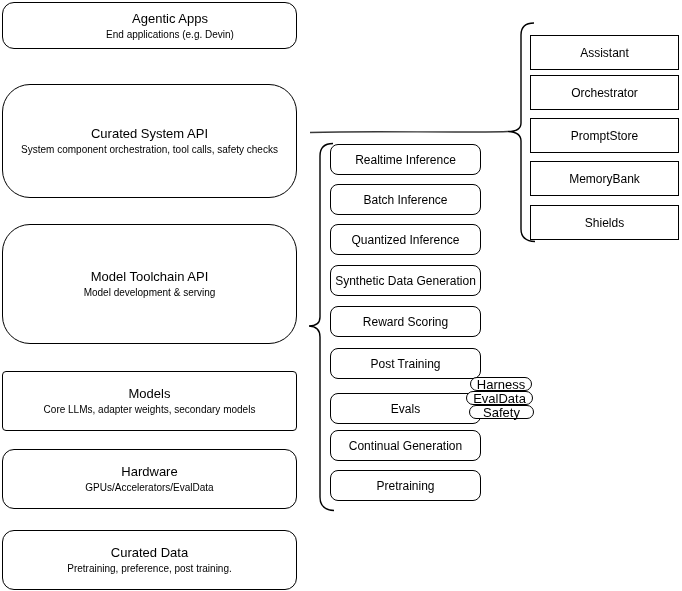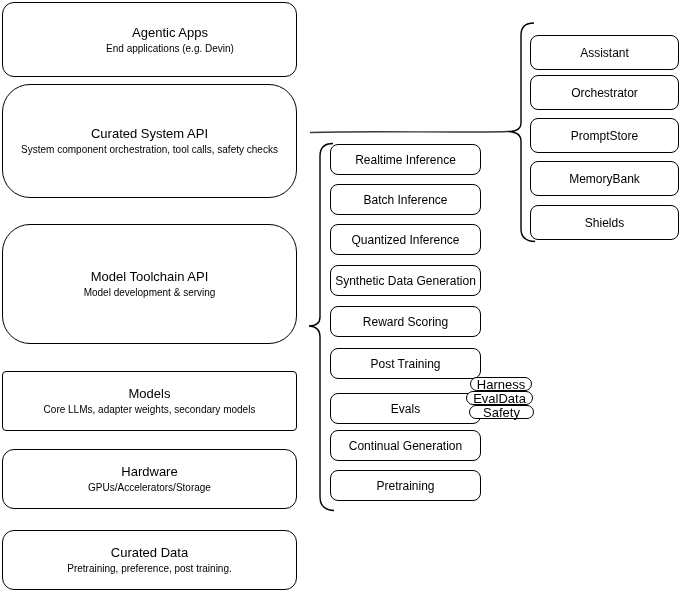--- a/index.html
+++ b/index.html
@@ -17,21 +17,21 @@
   .ltitle{font-size:13px;line-height:15px;}
   .lsub{font-size:10px;line-height:12px;}
   .mbox{
     position:absolute;left:330px;width:151px;height:31px;background:#fff;
     border:1.3px solid #000;border-radius:8px;box-sizing:border-box;
     display:flex;align-items:center;justify-content:center;
     font-size:12px;z-index:1;
   }
   .rbox{
     position:absolute;left:530px;width:149px;height:35px;background:#fff;
-    border:1.3px solid #000;border-radius:8px;box-sizing:border-box;
+    border:1.3px solid #000;border-radius:0;box-sizing:border-box;
     display:flex;align-items:center;justify-content:center;
     font-size:12px;z-index:1;
   }
   .pill{
     position:absolute;background:#fff;border:1.2px solid #000;border-radius:8px;
     box-sizing:border-box;display:flex;align-items:center;justify-content:center;
     font-size:13px;z-index:3;
   }
   svg.wires{position:absolute;left:0;top:0;z-index:0;}
 </style>
@@ -42,21 +42,21 @@
 
   <svg class="wires" width="682" height="591" viewBox="0 0 682 591">
 
     <path d="M310,132.5 C 380,130.5 450,133.2 508,131.5" fill="none" stroke="#3a3a3a" stroke-width="1.4"></path>
 
     <path d="M333,143.5 Q320,143.5 320,156 L320,317 Q320,326 309,326 Q320,326.5 320,337 L320,497 Q320,510 334,510.5" fill="none" stroke="#000" stroke-width="1.4"></path>
 
     <path d="M534,23 Q521,23 521,35 L521,123 Q521,131.5 508,131.5 Q521,132 521,141 L521,229 Q521,241 535,241.5" fill="none" stroke="#000" stroke-width="1.4"></path>
   </svg>
 
-  <div class="lbox" style="top:2px;height:75px;border-radius:12px;padding-left:41px;">
+  <div class="lbox" style="top:2px;height:47px;border-radius:12px;padding-left:41px;">
     <div class="ltitle">Agentic Apps</div>
     <div class="lsub">End applications (e.g. Devin)</div>
   </div>
 
   <div class="lbox" style="top:84px;height:114px;border-radius:28px;">
     <div class="ltitle">Curated System API</div>
     <div class="lsub">System component orchestration, tool calls, safety checks</div>
   </div>
 
   <div class="lbox" style="top:224px;height:120px;border-radius:28px;">
@@ -64,21 +64,21 @@
     <div class="lsub">Model development &amp; serving</div>
   </div>
 
   <div class="lbox" style="top:371px;height:60px;border-radius:4px;align-items:center;">
     <div class="ltitle">Models</div>
     <div class="lsub">Core LLMs, adapter weights, secondary models</div>
   </div>
 
   <div class="lbox" style="top:449px;height:60px;border-radius:12px;">
     <div class="ltitle">Hardware</div>
-    <div class="lsub">GPUs/Accelerators/Storage</div>
+    <div class="lsub">GPUs/Accelerators/EvalData</div>
   </div>
 
   <div class="lbox" style="top:530px;height:60px;border-radius:12px;">
     <div class="ltitle">Curated Data</div>
     <div class="lsub">Pretraining, preference, post training.</div>
   </div>
 
   <div class="mbox" style="top:144px;">Realtime Inference</div>
   <div class="mbox" style="top:184px;">Batch Inference</div>
   <div class="mbox" style="top:224px;">Quantized Inference</div>

